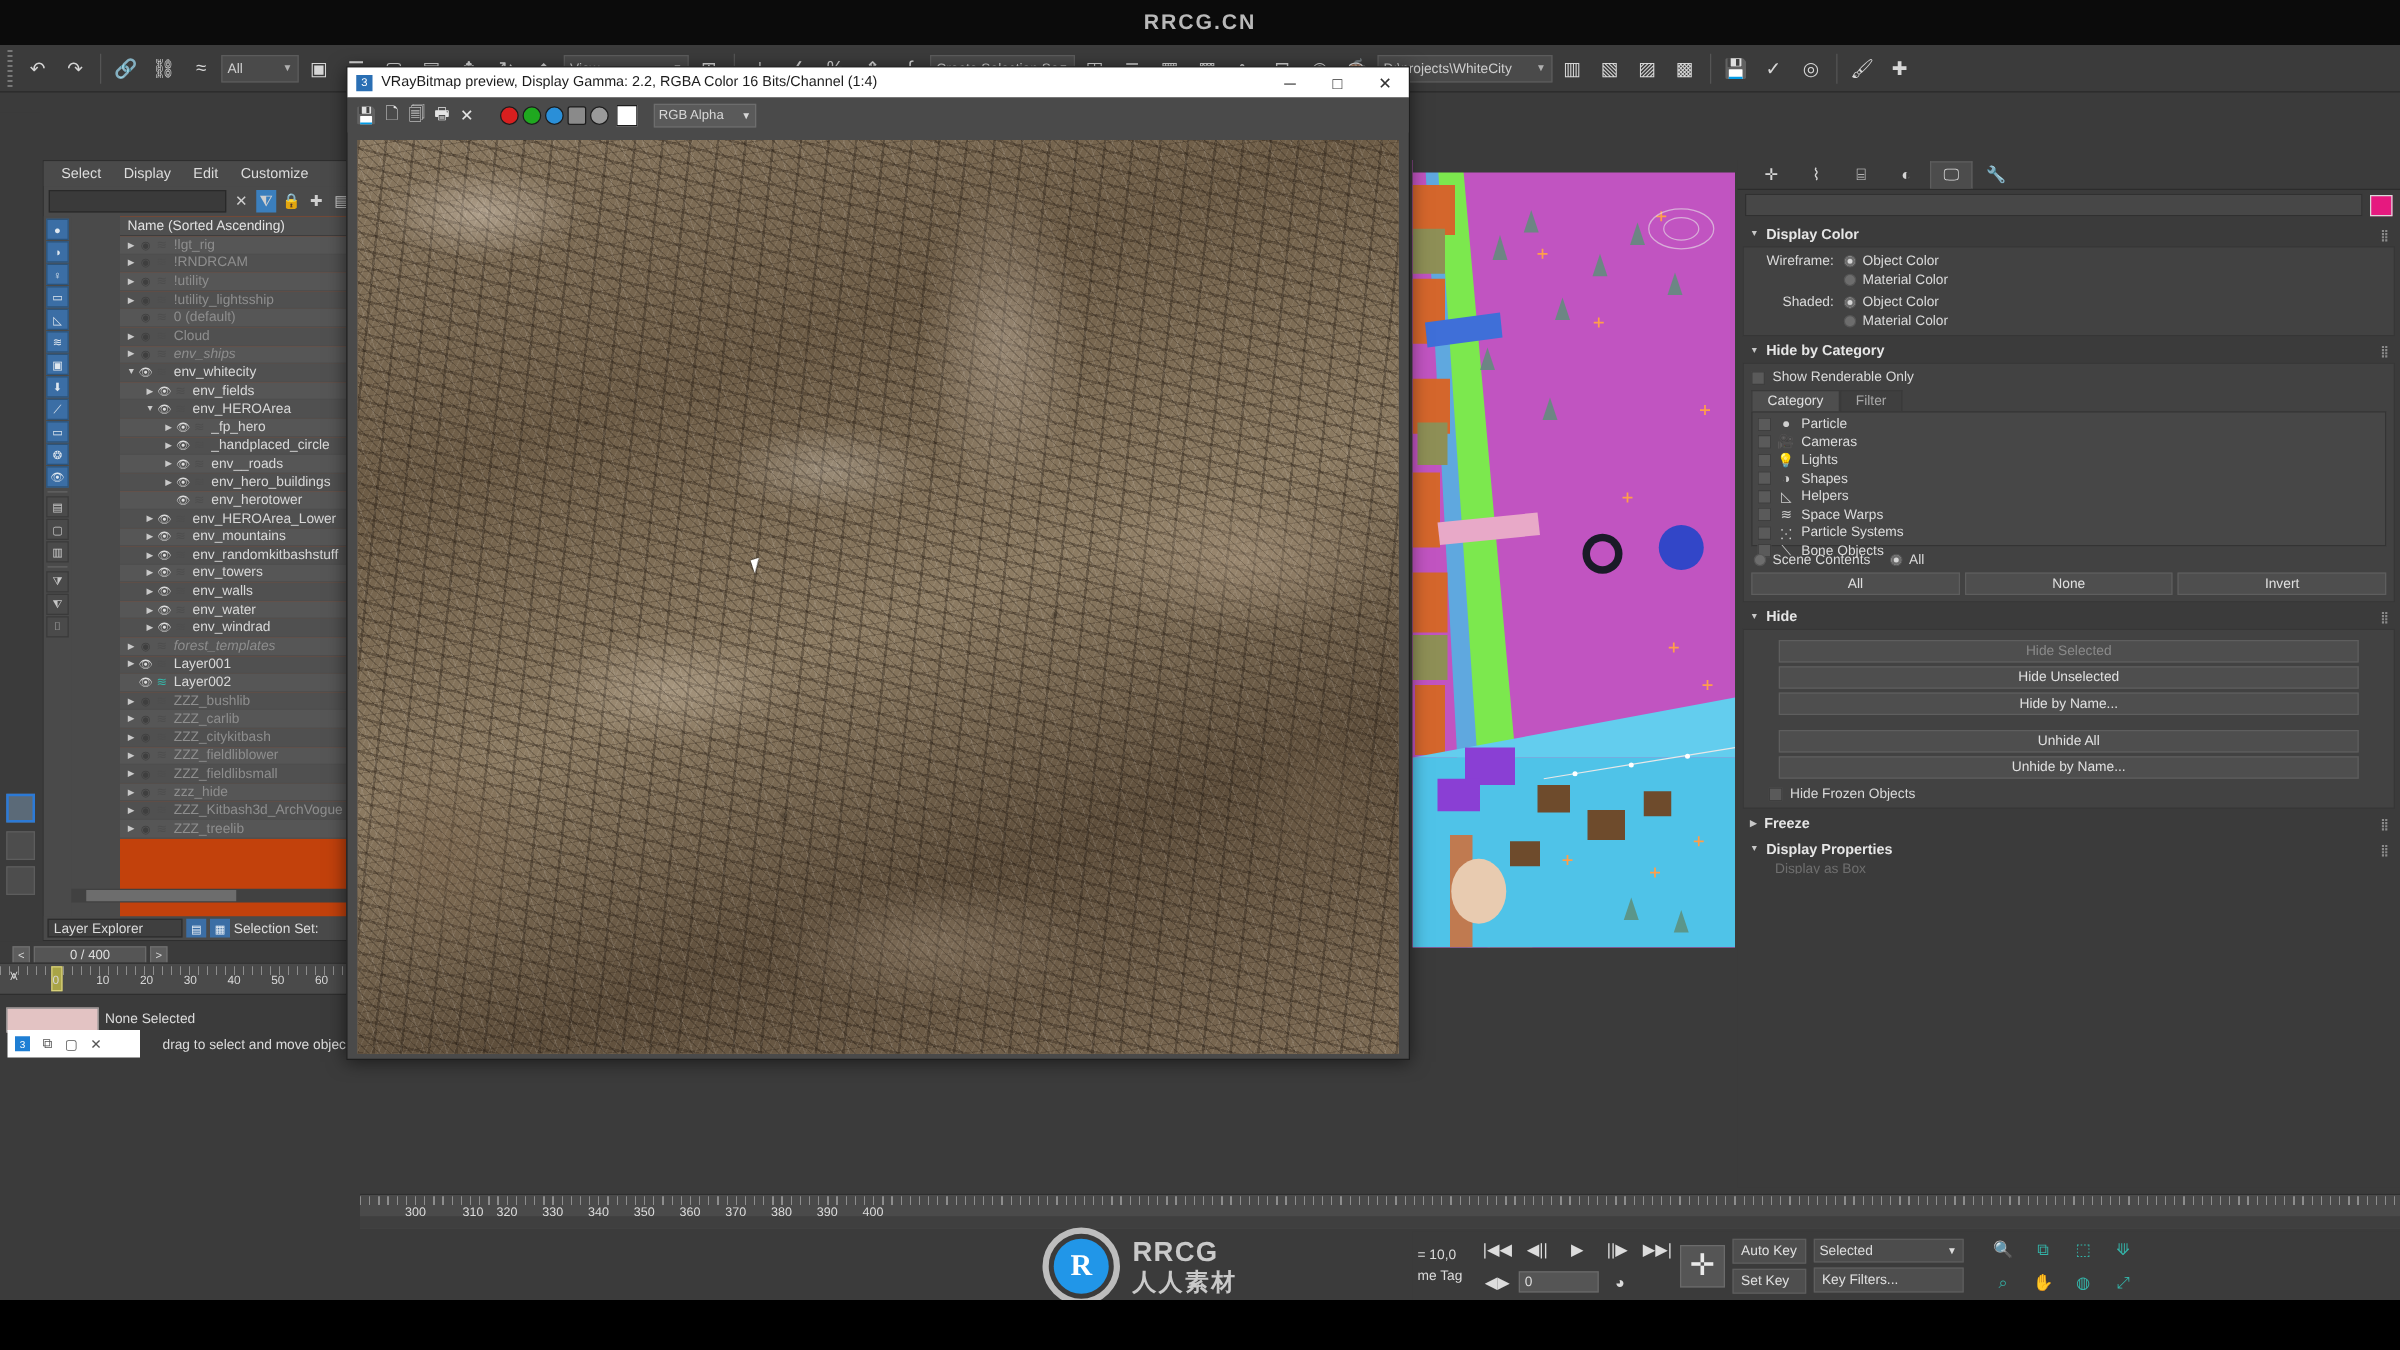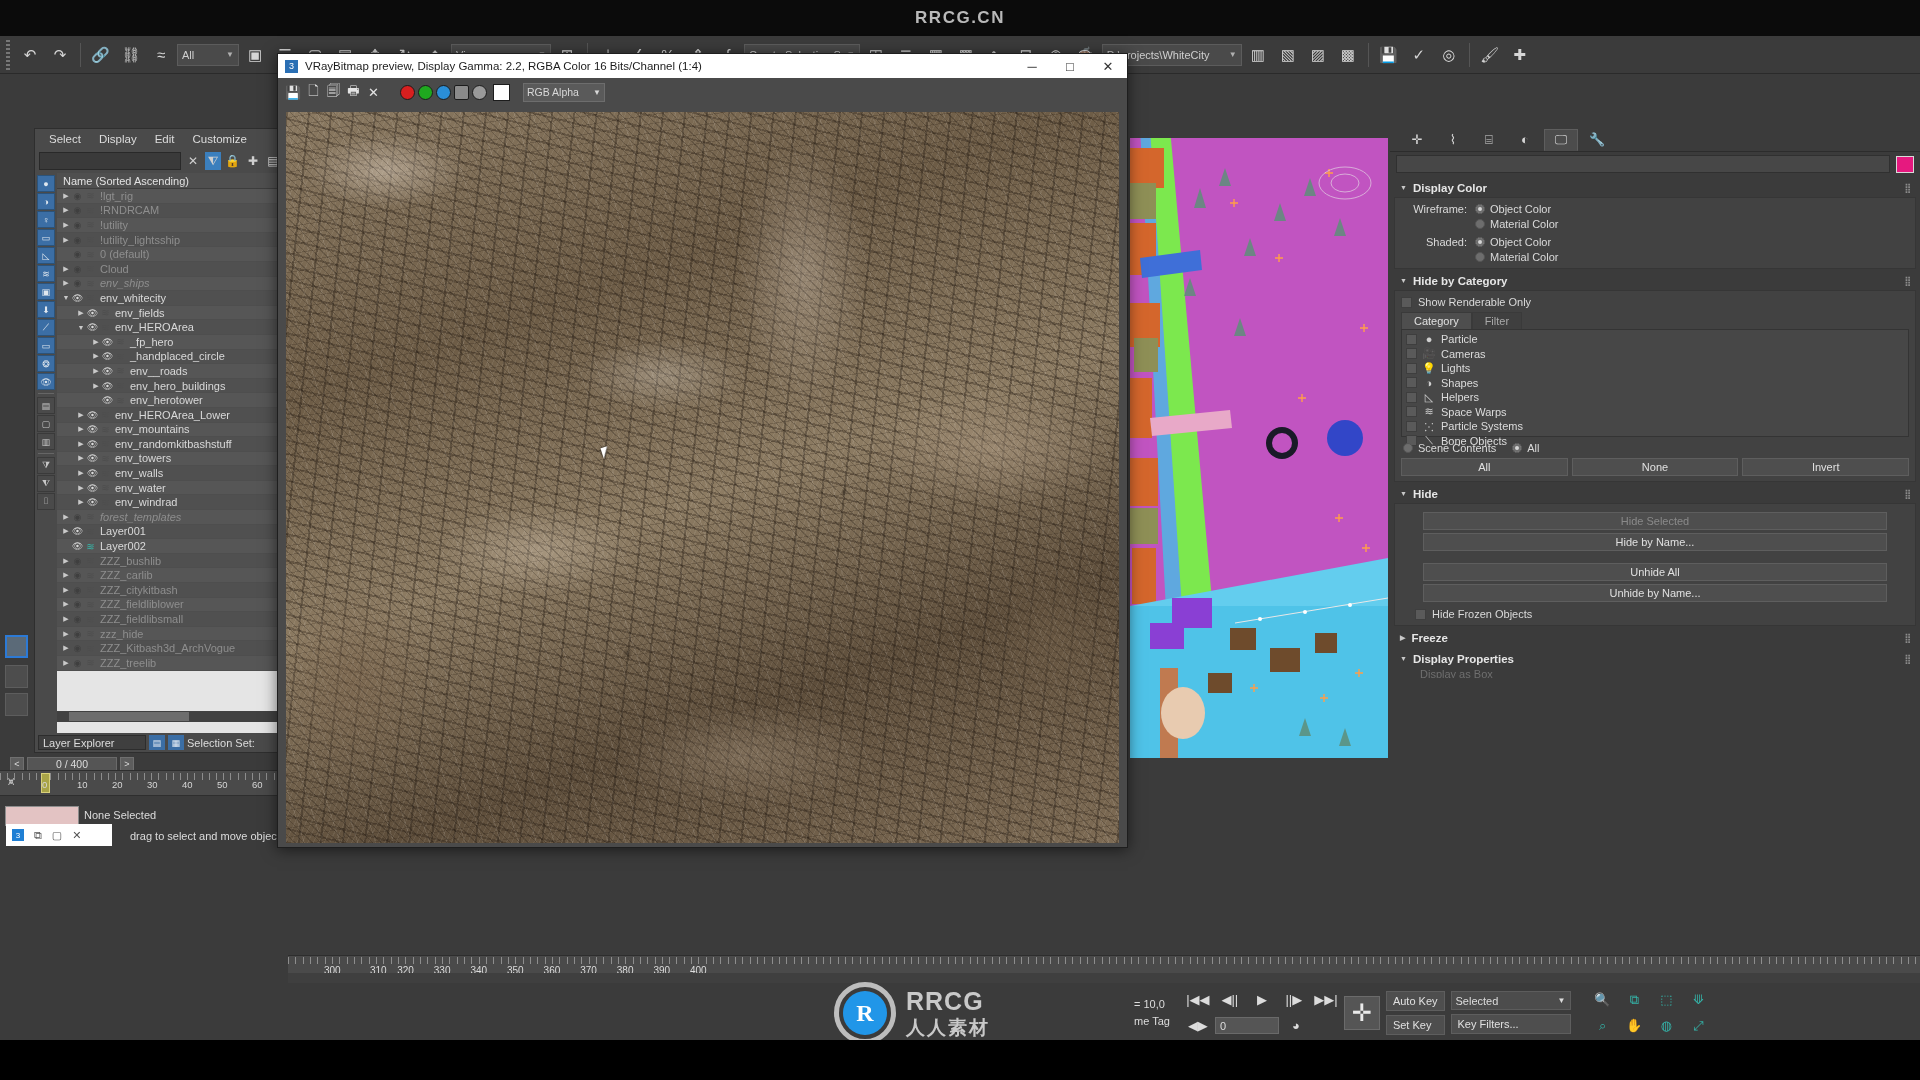--- a/index.html
+++ b/index.html
@@ -58,21 +58,21 @@
   .le-input { flex:1; height:18px; background:#3a3a3a; border:1px solid #292929; }
   .le-ic { width:16px; height:18px; display:flex; align-items:center; justify-content:center;
     font-size:12px; color:#cfcfcf; }
   .le-ic.active { background:#3b7fbd; }
   .le-body { display:flex; height:calc(100% - 44px); }
   .le-side { width:22px; background:#4a4a4a; padding-top:2px; display:flex; flex-direction:column; align-items:center; gap:1px;}
   .le-sideic { width:18px; height:17px; background:#3b6ea5; border:1px solid #2c5379;
     display:flex; align-items:center; justify-content:center; font-size:9px; color:#dfe7ef; }
   .le-sideic.plain { background:#4a4a4a; border:1px solid #3a3a3a; color:#c7c7c7;}
   .le-sidesep { width:16px; height:1px; background:#666; margin:2px 0; }
-  .le-list { flex:1; background:#e5e5e5; overflow:hidden; }
+  .le-list { flex:1; background:#c2410c; overflow:hidden;margin-left:39px; }
   .le-head { height:16px; background:#4f4f4f; border-bottom:1px solid #3d3d3d;
     font-size:11px; color:#e2e2e2; padding-left:6px; display:flex; align-items:center;}
   .le-row { height:14.6px; display:flex; align-items:center; font-size:11px; color:#d9d9d9;
     border-bottom:1px solid #4e4e4e; }
   .le-row:nth-child(odd){ background:#565656; }
   .le-row:nth-child(even){ background:#505050; }
   .le-row.dim .nm { color:#8e8e8e; }
   .le-row.ital .nm { font-style:italic; color:#8e8e8e; }
   .le-arrow { width:10px; text-align:center; font-size:7px; color:#c9c9c9; }
   .le-eye { width:13px; text-align:center; font-size:9px; }
@@ -243,21 +243,21 @@
      filter: drop-shadow(0 0 1px #000);}
 
   
   .wm-logo { position:absolute; left:834px; top:982px; display:flex; align-items:center; gap:10px; }
   .wm-logo .ring { width:62px; height:62px; border-radius:50%; border:5px solid #bdbdbd;
      display:flex; align-items:center; justify-content:center; position:relative;}
   .wm-logo .inner { width:44px; height:44px; border-radius:50%; background:#2196e8;
      color:#fff; font-size:24px; font-weight:bold; display:flex; align-items:center;
      justify-content:center; font-family:"Liberation Serif", serif;}
   .wm-logo .tx { display:flex; flex-direction:column; line-height:1; }
-  .wm-logo .t1 { font-size:25px; font-weight:bold; color:#c9c9c9; letter-spacing:1px;}
+  .wm-logo .t1 { font-size:22px; font-weight:bold; color:#c9c9c9; letter-spacing:1px;}
   .wm-logo .t2 { font-size:19px; font-weight:bold; color:#c9c9c9; margin-top:4px; letter-spacing:2px;}
 </style>
 </head>
 <body>
 
 <div class="app">
 
   <div class="wm-top">
     <span>RRCG.CN</span>
   </div>
@@ -929,20 +929,21 @@
 
     <div class="roll">
       <div class="roll-hd">
         <span class="tri">▼</span>
         <span>Hide</span>
         <span class="dots">⣿</span>
       </div>
       <div class="roll-body">
         <div style="padding:0 22px;" id="hide-buttons">
             <div class="pbtn full dis" style="margin-top: 3px;">Hide Selected</div>
+            <div class="pbtn full" style="margin-top: 3px;">Hide Unselected</div>
             <div class="pbtn full" style="margin-top: 3px;">Hide by Name...</div>
             <div class="pbtn full" style="margin-top: 12px;">Unhide All</div>
             <div class="pbtn full" style="margin-top: 3px;">Unhide by Name...</div>
           </div>
         <label style="display:flex;gap:6px;align-items:center;margin-top:6px;padding-left:14px;">
           <span class="chk"></span>
           <span class="rowlbl">Hide Frozen Objects</span>
         </label>
       </div>
     </div>

